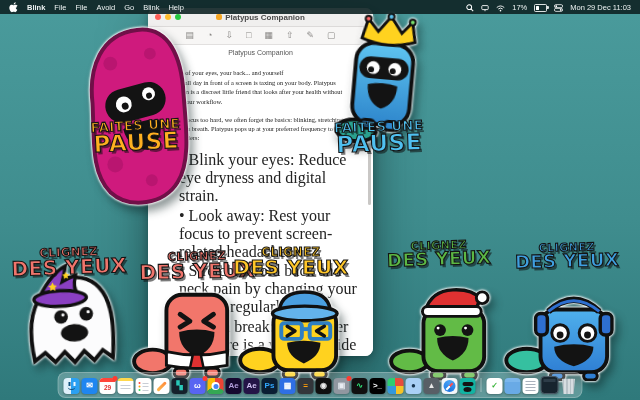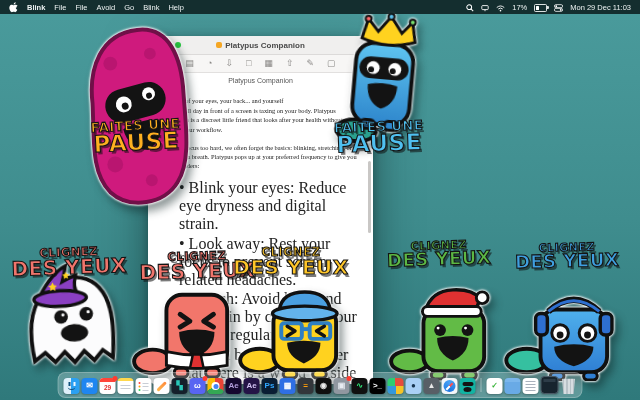--- a/index.html
+++ b/index.html
@@ -10,21 +10,21 @@
   .menubar{position:absolute;top:0;left:0;right:0;height:14px;background:rgba(14,34,36,.9);display:flex;align-items:center;padding:0 9px;color:#eef3f3;font-size:7.5px;gap:9px;z-index:60;}
   .menubar .mb-item{white-space:nowrap;}
   .menubar .mb-item:first-of-type{font-weight:bold;}
   .mb-right{margin-left:auto;display:flex;gap:7px;align-items:flex-end;}
   .mb-ic{display:inline-flex;align-items:center;}
   .battery-body{position:relative;width:11px;height:5.5px;border:1px solid rgba(255,255,255,.85);border-radius:1.5px;}
   .battery-body::before{content:"";position:absolute;left:.5px;top:.5px;bottom:.5px;width:30%;background:#fff;border-radius:.5px;}
   .battery-body::after{content:"";position:absolute;right:-2.5px;top:1px;width:1.5px;height:2.5px;background:rgba(255,255,255,.85);border-radius:0 1px 1px 0;}
 
   
-  .window{position:absolute;left:148px;top:36px;width:225px;height:348px;background:#fff;border-radius:8px;box-shadow:0 18px 45px rgba(5,25,25,.5),0 2px 8px rgba(5,25,25,.35);z-index:10;overflow:hidden;}
+  .window{position:absolute;left:148px;top:8px;width:225px;height:348px;background:#fff;border-radius:8px;box-shadow:0 18px 45px rgba(5,25,25,.5),0 2px 8px rgba(5,25,25,.35);z-index:10;overflow:hidden;}
   .titlebar{height:18px;background:#f0efee;border-bottom:1px solid #dcdad9;display:flex;align-items:center;position:relative;}
   .lights{display:flex;gap:4px;padding-left:7px;}
   .light{width:6px;height:6px;border-radius:50%;}
   .light.r{background:#ff5f57}.light.y{background:#febc2e}.light.g{background:#28c840}
   .win-title{position:absolute;left:0;right:0;text-align:center;font-size:8px;color:#4a4a4a;font-weight:bold;display:flex;justify-content:center;align-items:center;gap:3px;}
   .doc-ic{width:6px;height:6px;border-radius:2px;background:#f5a623;display:inline-block;}
   .toolbar{height:17px;background:#f7f6f5;border-bottom:1px solid #e2e0df;display:flex;align-items:center;justify-content:center;gap:13px;color:#8a8886;font-size:9px;}
   .tb-ic{line-height:1;cursor:default;}
   .doc-scroll{position:relative;height:calc(100% - 36px);background:#fff;overflow:hidden;}
   .scrollthumb{position:absolute;right:2px;top:88px;width:3px;height:72px;border-radius:2px;background:#c9c7c5;}

